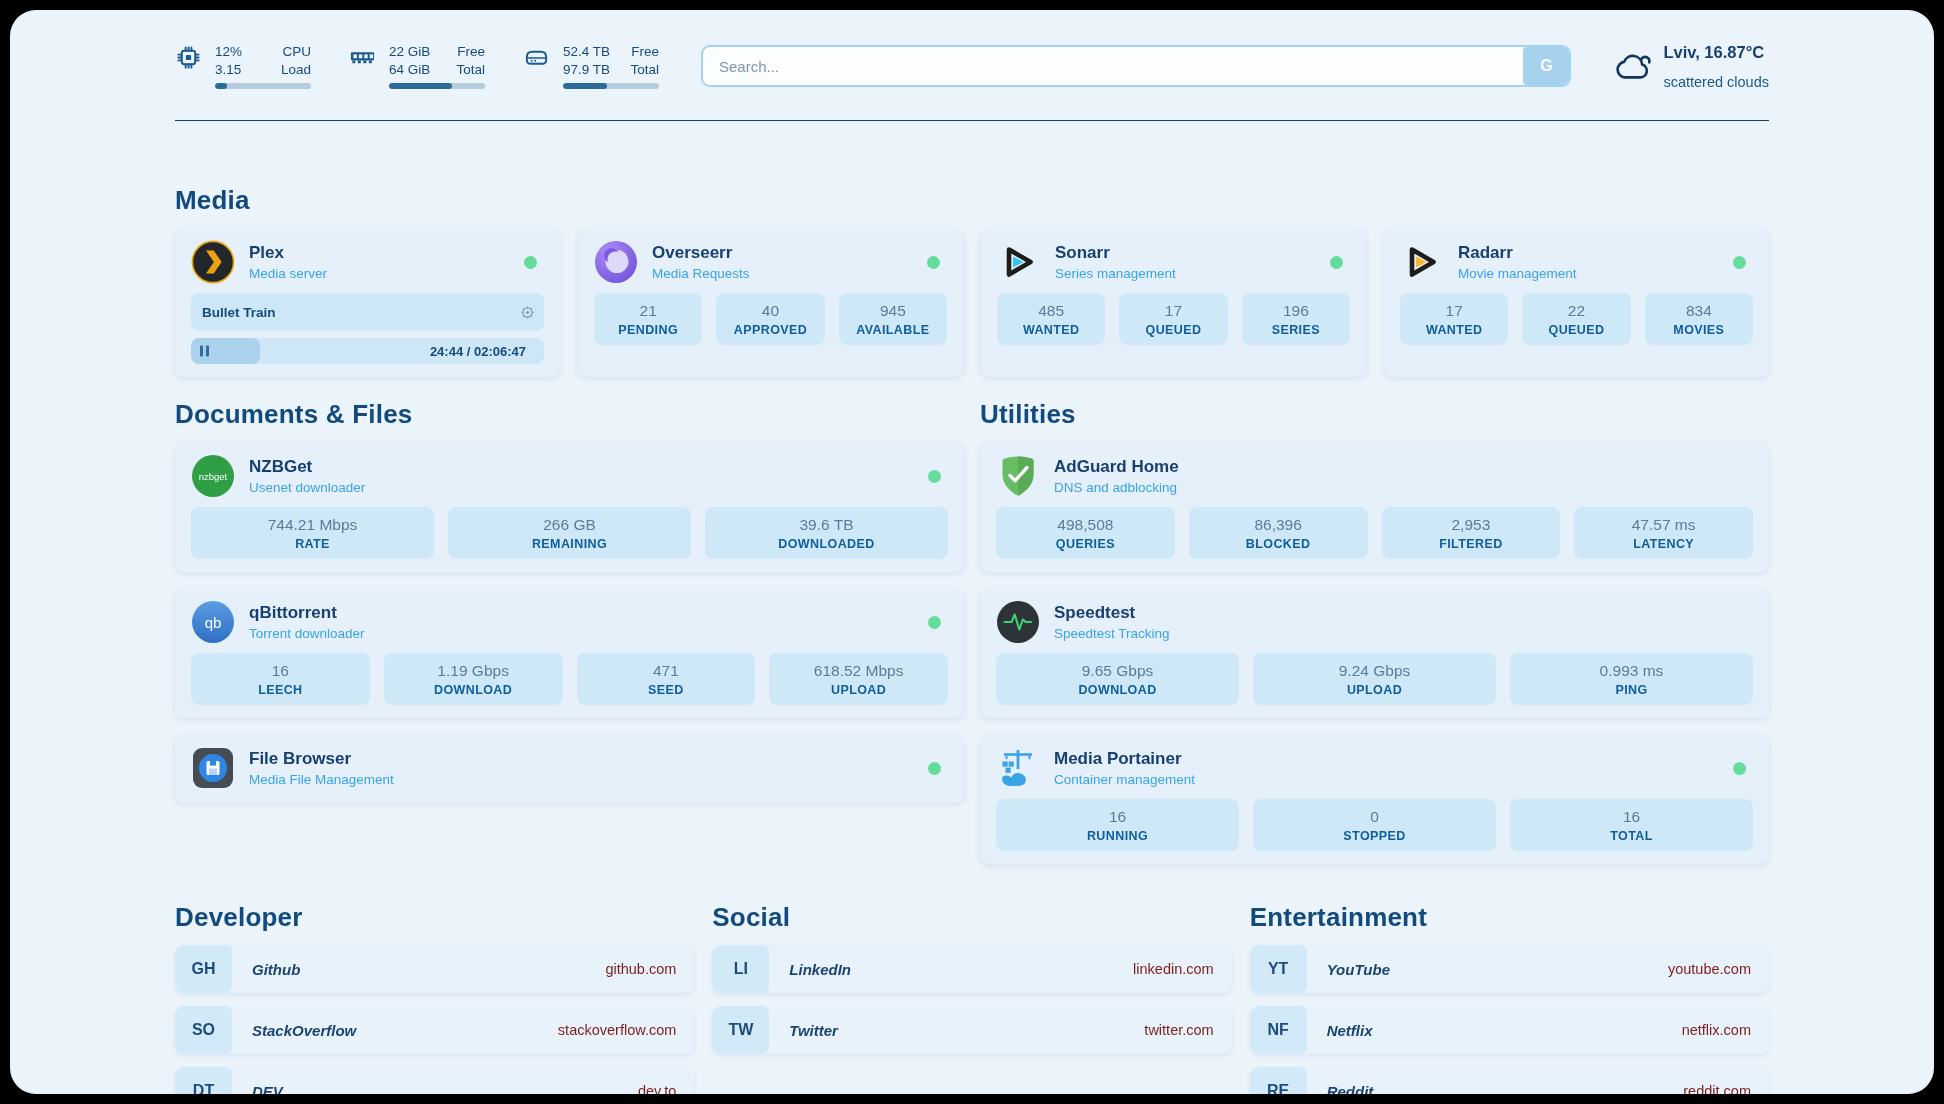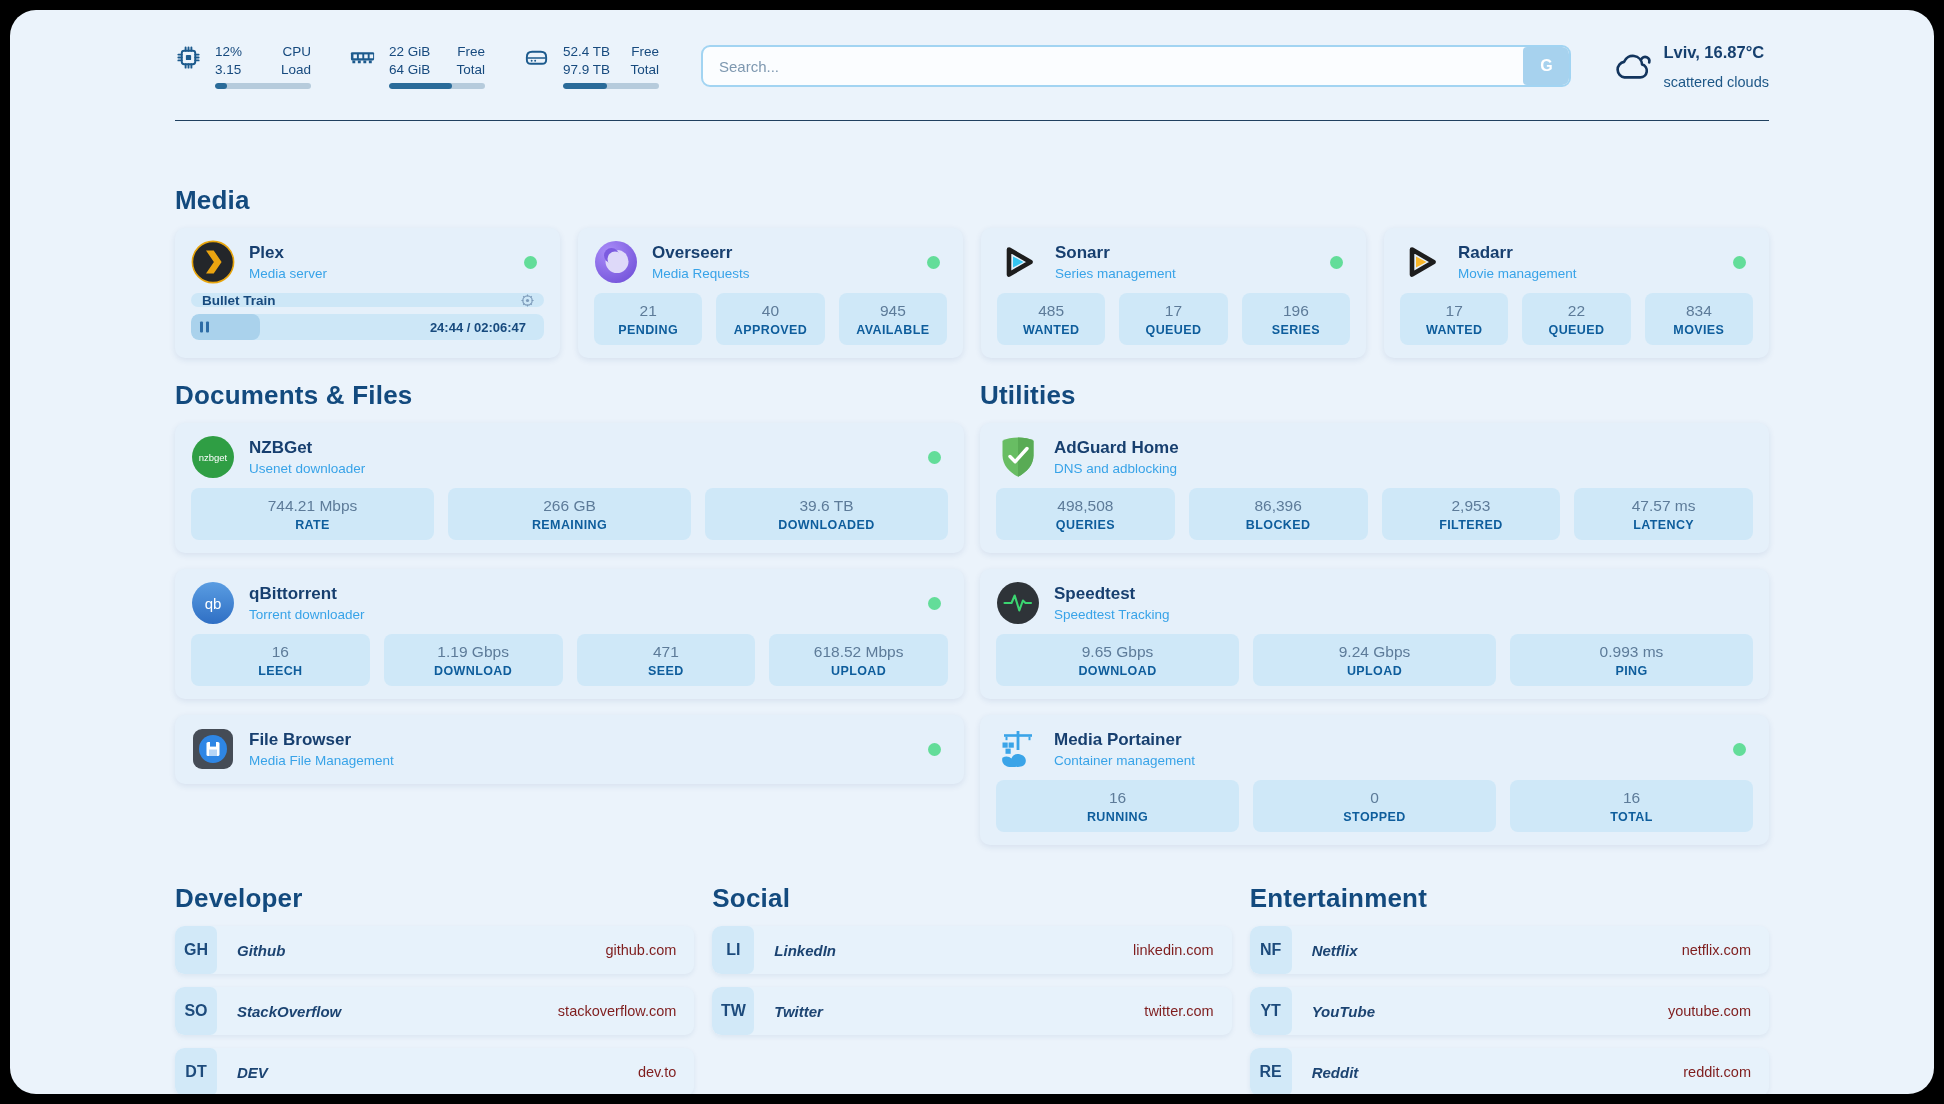--- a/index.html
+++ b/index.html
@@ -52,35 +52,35 @@
   .stats-row { display:grid; gap:14px; margin-top:9px; }
   .stats-3 { grid-template-columns:repeat(3,1fr); }
   .stats-4 { grid-template-columns:repeat(4,1fr); }
   .stat-tile { background:#cfe8f8; border-radius:8px; height:52px; display:flex; flex-direction:column;
                align-items:center; justify-content:center; gap:3px; }
   .stat-value { font-size:15.5px; color:#5d7b99; }
   .stat-label { font-size:12.5px; font-weight:700; color:#0e5d9c; letter-spacing:0.4px; }
 
   
   .player { margin-top:9px; display:flex; flex-direction:column; gap:7px; }
-  .player-title-row { background:#cde7f7; border-radius:8px; height:14px; display:flex; align-items:center;
+  .player-title-row { background:#cde7f7; border-radius:8px; height:38px; display:flex; align-items:center;
                       justify-content:space-between; padding:0 9px 0 11px; }
   .player-title { font-size:13.5px; font-weight:600; color:#174a7e; }
   .player-progress { position:relative; background:#cde7f7; border-radius:8px; height:26px; overflow:hidden; }
   .player-fill { position:absolute; left:0; top:0; bottom:0; background:#aad2ec; border-radius:8px; }
   .pause-icon { position:absolute; left:9px; top:50%; transform:translateY(-50%); display:flex; gap:3px; }
   .pause-icon i { display:block; width:3px; height:11px; background:#2d6ca6; border-radius:1px; }
   .player-time { position:absolute; right:18px; top:50%; transform:translateY(-50%); font-size:13px; font-weight:600; color:#174a7e; }
 
   
   .bottom-grid { display:grid; grid-template-columns:repeat(3,1fr); gap:18px; margin-top:38px; align-items:start; }
   .bm-list { display:flex; flex-direction:column; gap:13px; margin-top:12px; }
   .bm-row { display:flex; align-items:center; height:48px; background:#e7f2fb; border-radius:9px;
             box-shadow:0 2px 5px rgba(27,73,125,0.08); overflow:hidden; cursor:pointer; }
-  .bm-badge { width:42px; align-self:stretch; background:#d2e9f8; display:flex; align-items:center; justify-content:center;
+  .bm-badge { width:57px; align-self:stretch; background:#d2e9f8; display:flex; align-items:center; justify-content:center;
               font-size:16px; font-weight:600; color:#1d4b7c; border-radius:9px 7px 7px 9px; flex:none; }
   .bm-name { margin-left:20px; font-size:15px; font-weight:600; color:#1c4472;font-style:italic; }
   .bm-url { margin-left:auto; margin-right:18px; font-size:14.5px; color:#7f1d1d; }
 </style>
 </head>
 <body>
 
 <div class="frame">
 <div class="page">
 <div class="content">
@@ -552,30 +552,30 @@
           <span class="bm-name">Twitter</span>
           <span class="bm-url">twitter.com</span>
         </div>
       </div>
     </div>
 
     <div>
       <h2>Entertainment</h2>
       <div class="bm-list">
         <div class="bm-row">
+          <span class="bm-badge">YT</span>
+          <span class="bm-name">YouTube</span>
+          <span class="bm-url">youtube.com</span>
+        </div>
+        <div class="bm-row">
           <span class="bm-badge">NF</span>
           <span class="bm-name">Netflix</span>
           <span class="bm-url">netflix.com</span>
         </div>
         <div class="bm-row">
-          <span class="bm-badge">YT</span>
-          <span class="bm-name">YouTube</span>
-          <span class="bm-url">youtube.com</span>
-        </div>
-        <div class="bm-row">
           <span class="bm-badge">RE</span>
           <span class="bm-name">Reddit</span>
           <span class="bm-url">reddit.com</span>
         </div>
       </div>
     </div>
 
   </div>
 
 </div>

